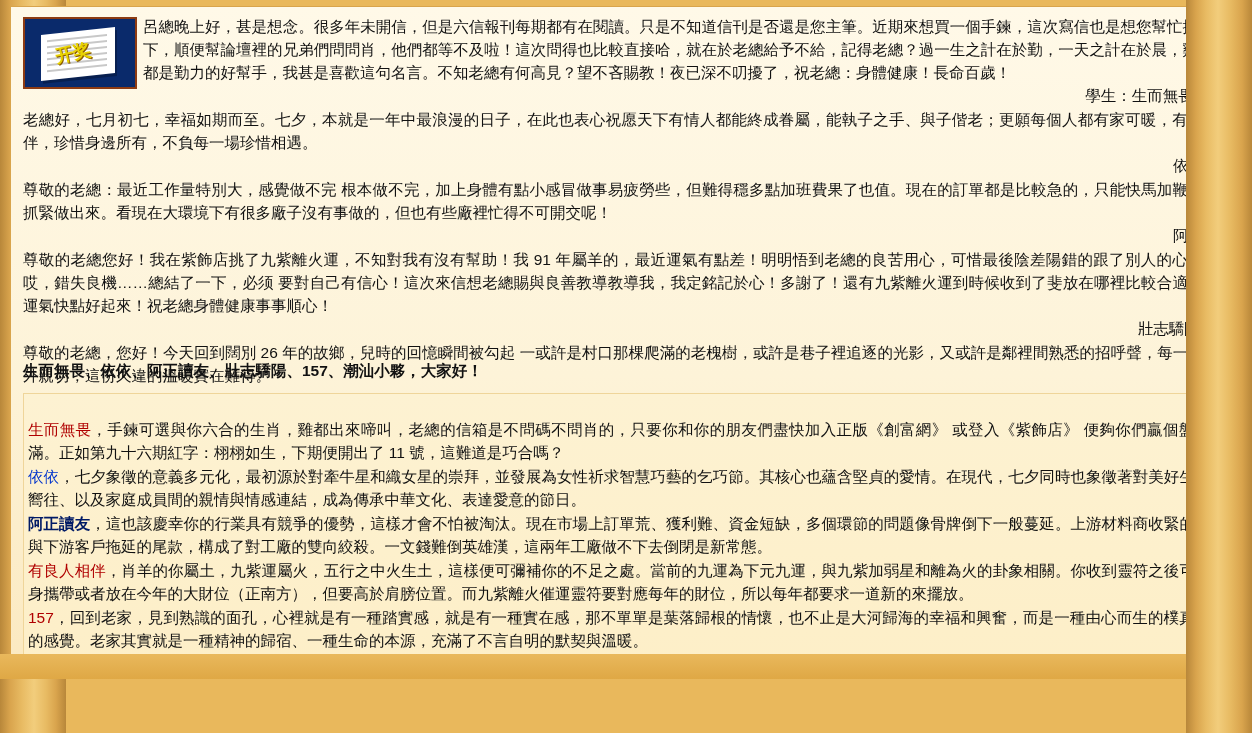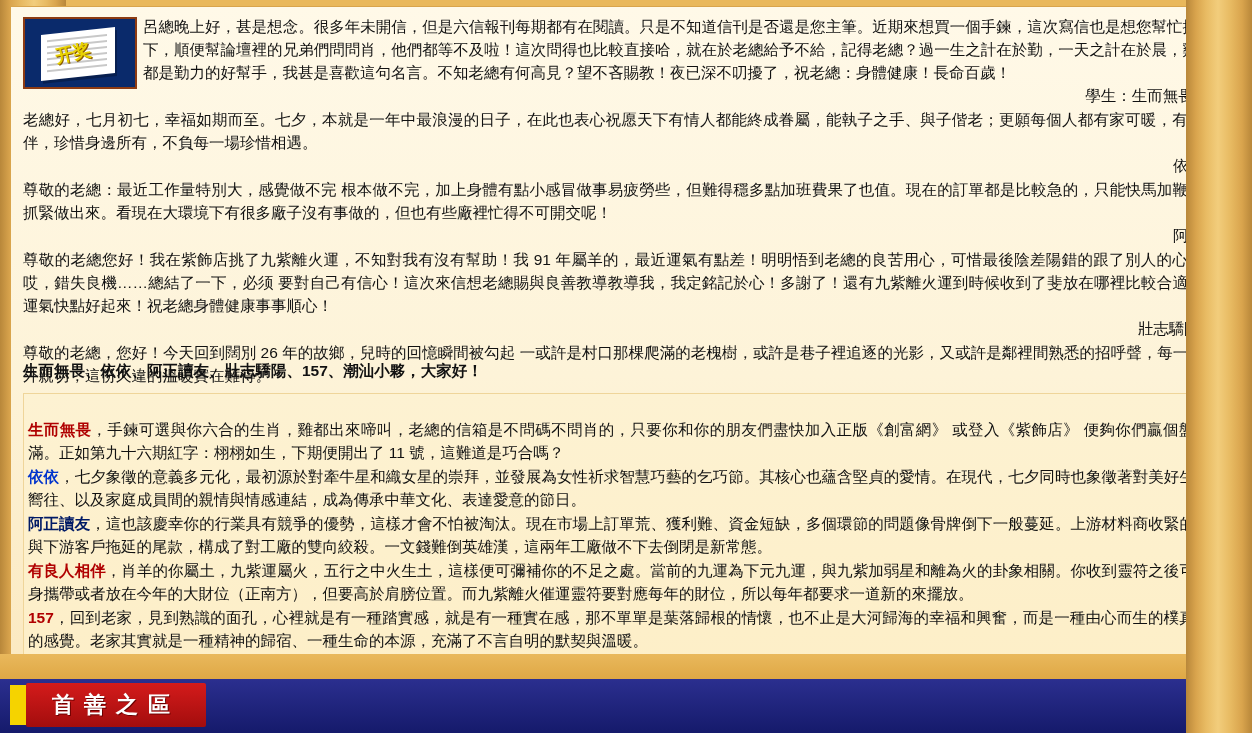--- a/index.html
+++ b/index.html
@@ -63,22 +63,22 @@
   
   .body{
     position:absolute;left:132px;top:8px;right:8px;
     width:1086px;
     font-size:15.5px;line-height:23px;color:#111;
     text-align:justify;
   }
   .block{margin:0 0 1px 0;}
   .b-wide{ width:1212px; margin-left:-120px; }
   .sig{ display:block; text-align:right; }
-  .darkred{color:#b00000;font-weight:bold;}
-  .blue{color:#0033cc;font-weight:bold;}
+  .darkred{color:#b00000;font-weight:normal;}
+  .blue{color:#0033cc;font-weight:normal;}
   .navy{color:#001a66;font-weight:bold;}
   
   .lower{
     position:absolute;left:12px;top:352px;width:1208px;
     font-size:15.5px;line-height:23.5px;color:#111;text-align:justify;
   }
   .greet{margin:0 0 10px 0;font-weight:bold;}
   .panel{
     position:relative;
     margin-top:4px;
@@ -182,20 +182,14 @@
         <p class="indent">
           <span class="blue">潮汕小夥</span><span>，説到對世界影響深遠的出眾人物，習近平主席肯定是無出其右。美國哈佛大學肯尼迪政府管理學院艾什中心，對世界主要國家領導人形象的全球公眾調查結果顯示，在受訪者對 10 國領導人認可度以及對本國領導人正確處理國內及國際事務信心度方面，習近平主席都排在第一。</span>
         </p>
       </div>
     </div>
 
   </div>
 
   <div class="bottomband"></div>
 
-  <div class="footer">
-    <div class="foot-strip"></div>
-    <div class="foot-red">
-      <span>首善之區</span>
-    </div>
-  </div>
 
 </div>
 
 </body></html>

